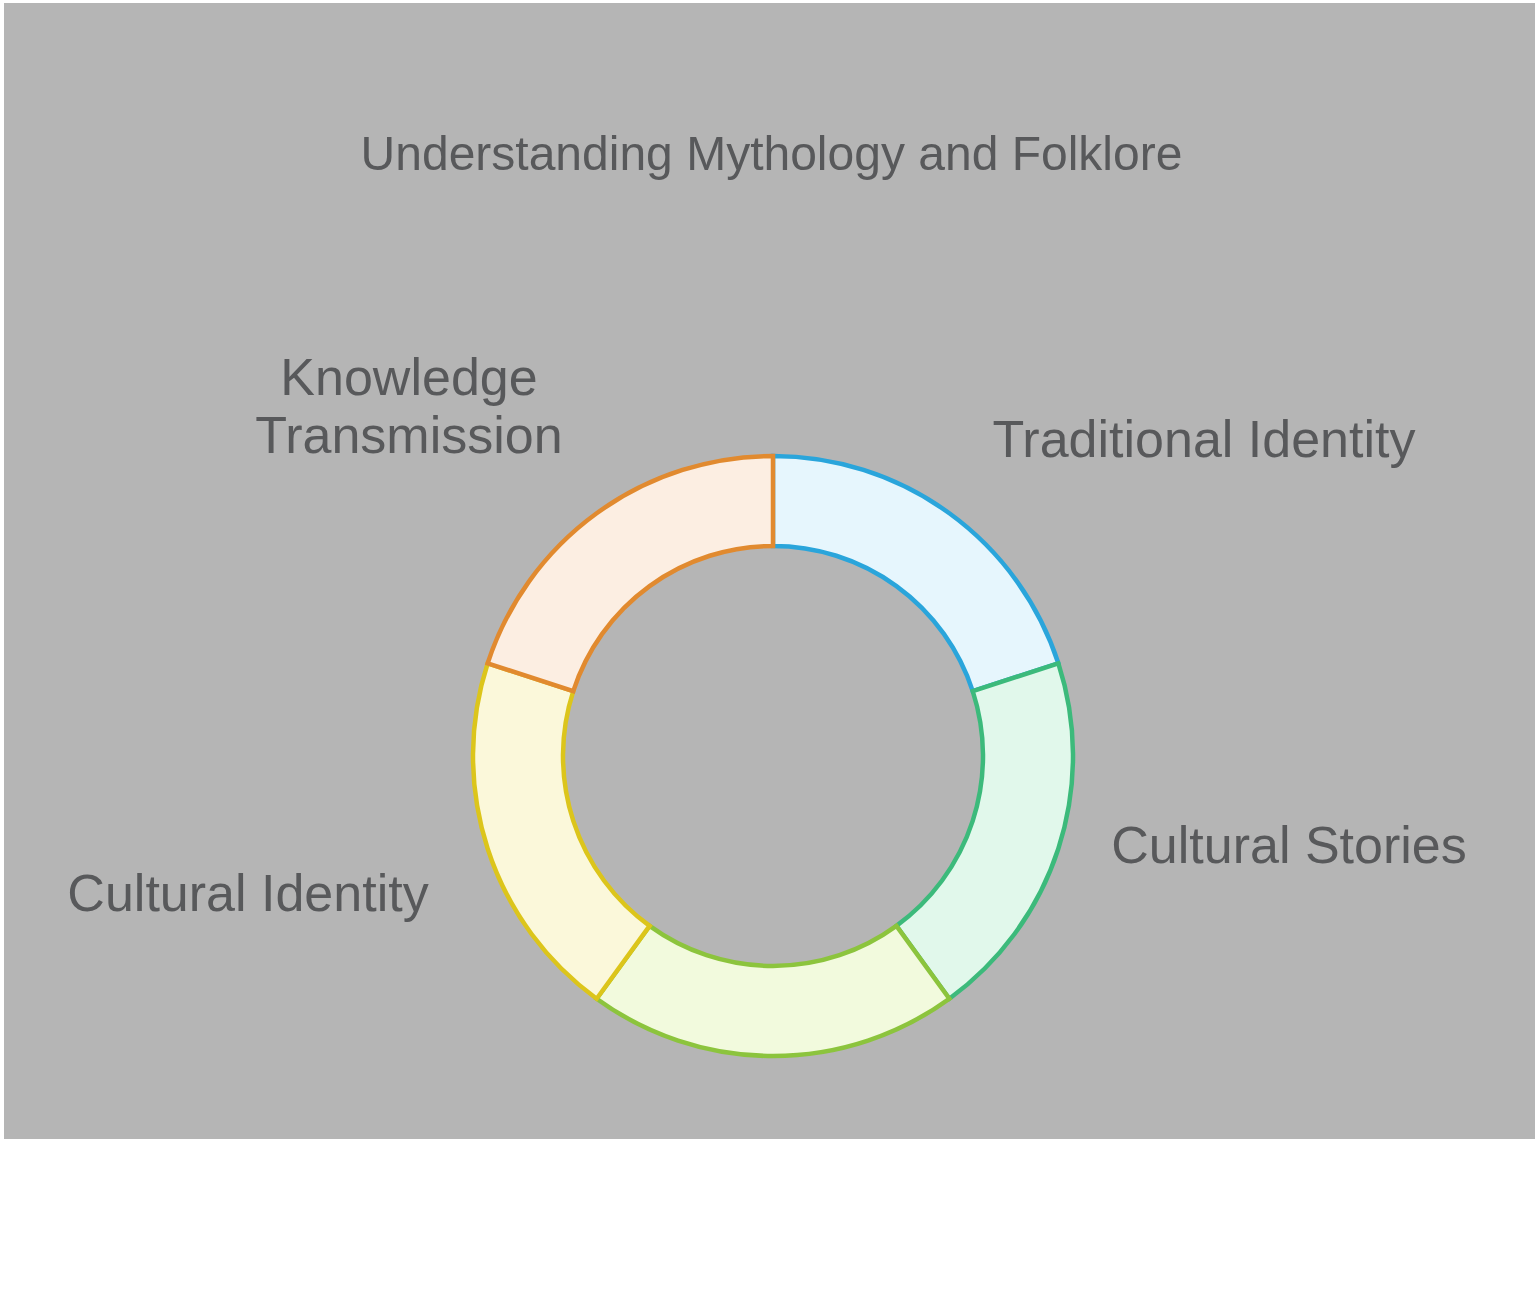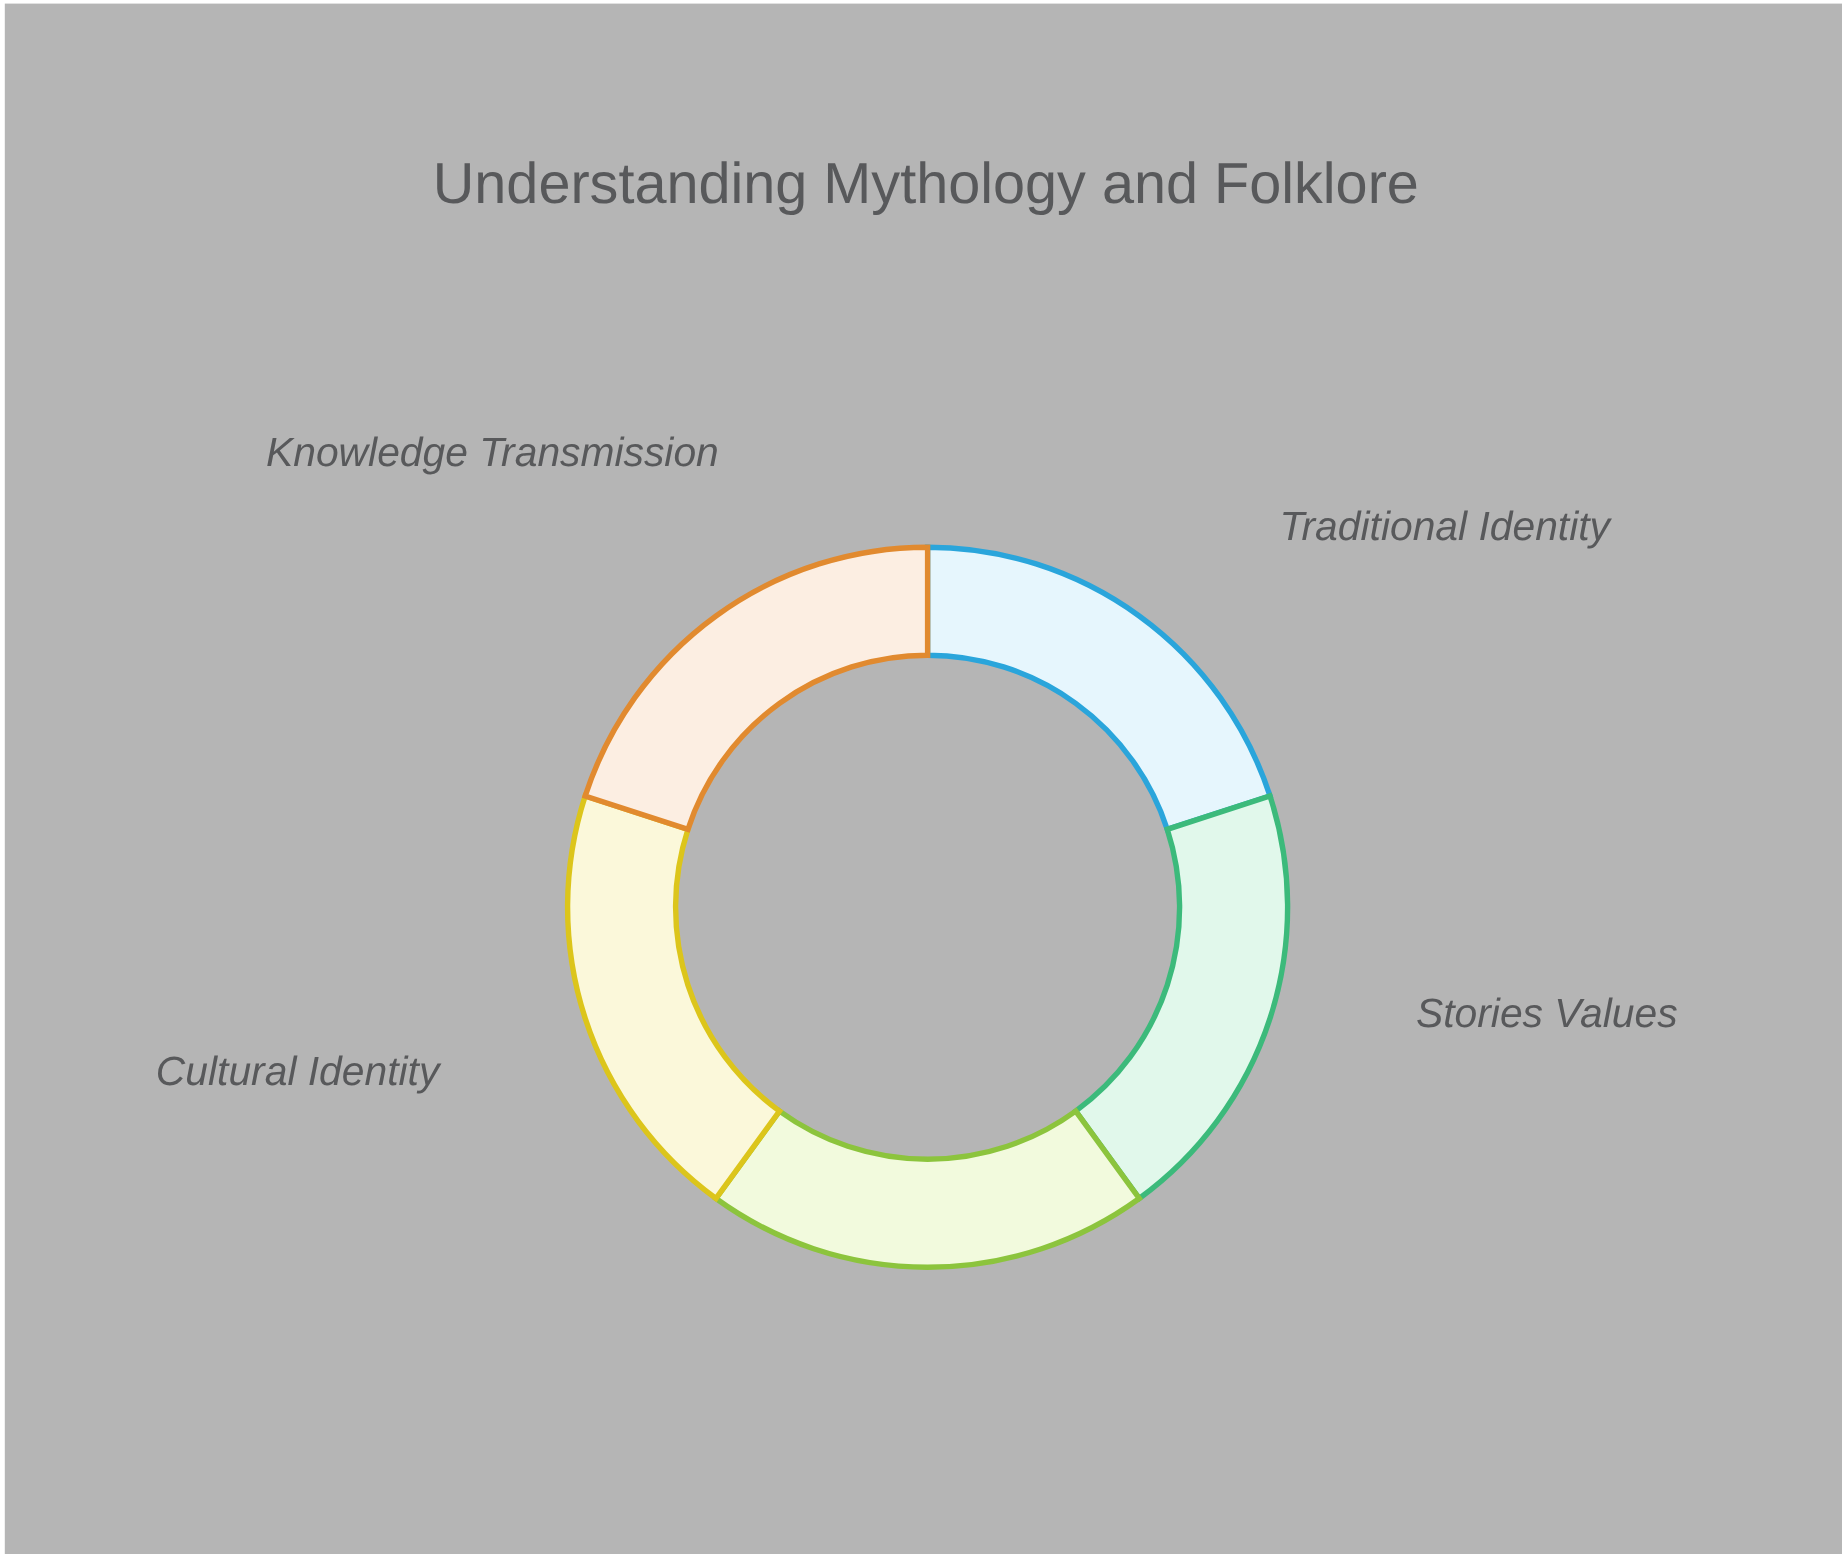--- a/index.html
+++ b/index.html
@@ -11,21 +11,21 @@
     height: 1295px;
     background: #ffffff;
     font-family: "Liberation Sans", "DejaVu Sans", sans-serif;
     overflow: hidden;
   }
   .canvas {
     position: absolute;
     top: 3px;
     left: 4px;
     width: 1531px;
-    height: 1292px;
+    height: 1136px;
     background: #b5b5b5;
   }
   .page-title {
     position: absolute;
     top: 121px;
     left: 0;
     width: 1535px;
     text-align: center;
     font-size: 48px;
     line-height: 60px;
@@ -33,26 +33,25 @@
     white-space: nowrap;
   }
   .donut-svg {
     position: absolute;
     top: 0;
     left: 0;
   }
   .seg-label {
     position: absolute;
     transform: translateX(-50%);
-    text-align: right;
-    font-size: 34px;
+    text-align: center;
+    font-size: 52px;
     line-height: 58px;
     color: #58595b;
     white-space: nowrap;
-    font-style: italic;
   }
   .seg-label.wrap {
     white-space: normal;
     width: 380px;
   }
   .lbl-traditional { left: 1200px; top: 407px; }
   .lbl-values      { left: 1285px; top: 813px; }
   .lbl-symbolism   { left: 768px;  top: 1115px; }
   .lbl-identity    { left: 244px;  top: 813px; margin-top: 48px; }
   .lbl-knowledge   { left: 405px;  top: 345px; }
@@ -67,20 +66,20 @@
   <svg class="donut-svg" width="1535" height="1295" viewBox="0 0 1535 1295" id="donut">
       <path d="M 769.00 453.00 A 300 300 0 0 1 1054.32 660.29 L 968.72 688.11 A 210 210 0 0 0 769.00 543.00 Z" fill="#e6f6fd" stroke="#2aa5db" stroke-width="4.5" stroke-linejoin="miter"></path>
       <path d="M 1054.32 660.29 A 300 300 0 0 1 945.34 995.71 L 892.43 922.89 A 210 210 0 0 0 968.72 688.11 Z" fill="#e1f8eb" stroke="#3cba7b" stroke-width="4.5" stroke-linejoin="miter"></path>
       <path d="M 945.34 995.71 A 300 300 0 0 1 592.66 995.71 L 645.57 922.89 A 210 210 0 0 0 892.43 922.89 Z" fill="#f2fadd" stroke="#8cc43d" stroke-width="4.5" stroke-linejoin="miter"></path>
       <path d="M 592.66 995.71 A 300 300 0 0 1 483.68 660.29 L 569.28 688.11 A 210 210 0 0 0 645.57 922.89 Z" fill="#fbf8da" stroke="#dcc51b" stroke-width="4.5" stroke-linejoin="miter"></path>
       <path d="M 483.68 660.29 A 300 300 0 0 1 769.00 453.00 L 769.00 543.00 A 210 210 0 0 0 569.28 688.11 Z" fill="#fceee2" stroke="#e18a2f" stroke-width="4.5" stroke-linejoin="miter"></path>
     </svg>
 
   <div class="seg-label lbl-traditional">Traditional Identity</div>
 
-  <div class="seg-label lbl-values">Stories Values</div>
+  <div class="seg-label lbl-values">Cultural Stories</div>
 
 
   <div class="seg-label lbl-identity">Cultural Identity</div>
 
   <div class="seg-label lbl-knowledge wrap">Knowledge Transmission</div>
 
 </div>
 
 </body></html>

